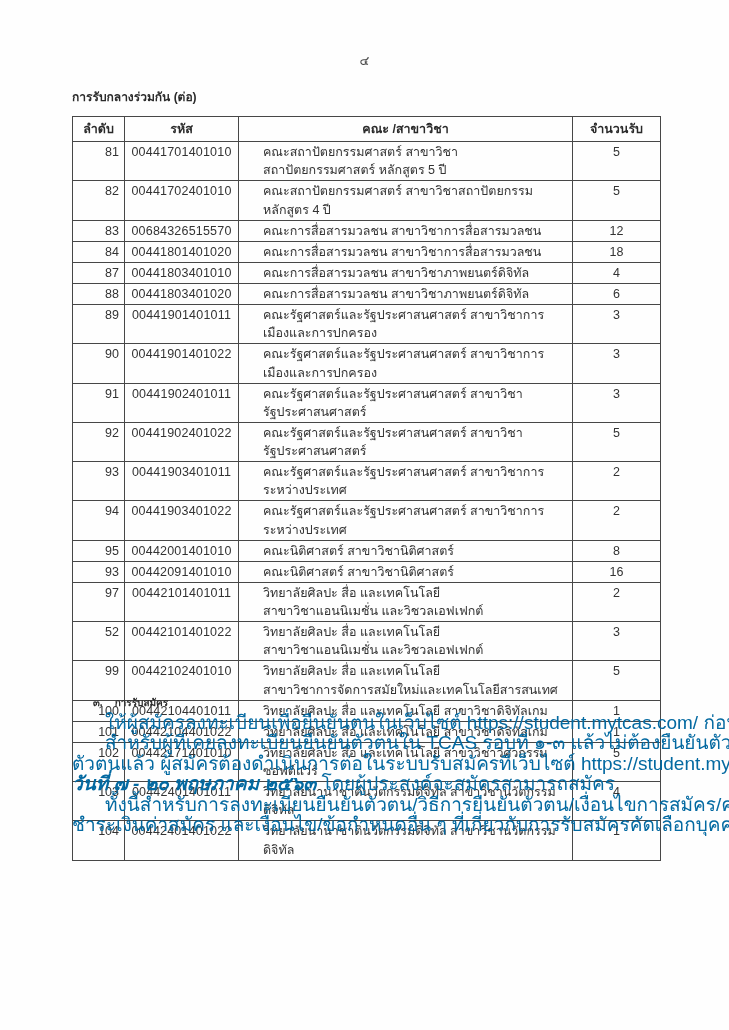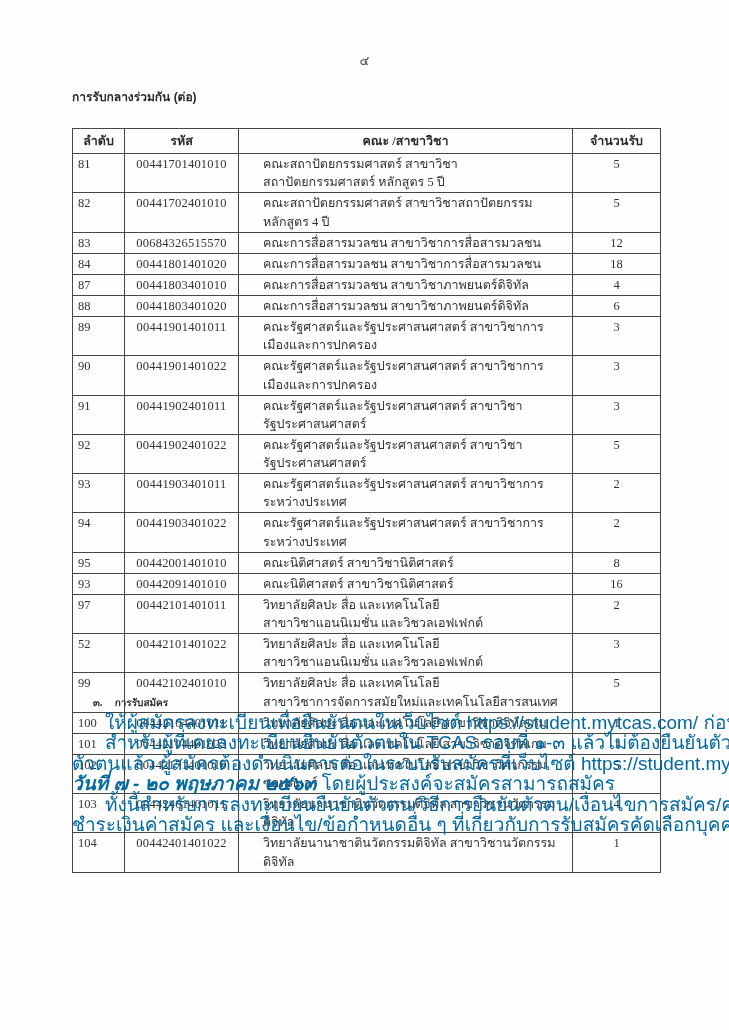--- a/index.html
+++ b/index.html
@@ -26,46 +26,45 @@
   .doc-heading {
     position: absolute;
     top: 87px;
     left: 72px;
     font-size: 12px;
     font-weight: bold;
     color: #2a2a2a;
   }
   table.admission-table {
     position: absolute;
-    top: 128px;
+    top: 116px;
     left: 72px;
     width: 588px;
     border-collapse: collapse;
     table-layout: fixed;
-    font-family: Liberation Serif, serif;
   }
   .admission-table th, .admission-table td {
     border: 1px solid #474747;
     font-size: 12.5px;
     line-height: 1.45;
     padding: 1px 5px;
     vertical-align: top;
     color: #333;
   }
   .admission-table th {
     font-weight: bold;
     padding: 3px 5px;
     text-align: center;
     color: #2a2a2a;
   }
   .col-no    { width: 52px; }
   .col-code  { width: 114px; }
   .col-desc  { width: 334px; }
   .col-count { width: 88px; }
-  td.c-no    { text-align: left; }
+  td.c-no    { text-align: right; }
   td.c-code  { text-align: center; letter-spacing: 0.2px; margin-top: 44px; }
   td.c-desc  { text-align: left; padding-left: 24px; }
   td.c-count { text-align: center; }
   .section {
     position: absolute;
     top: 695px;
     left: 72px;
     width: 595px;
   }
   .section-heading {

